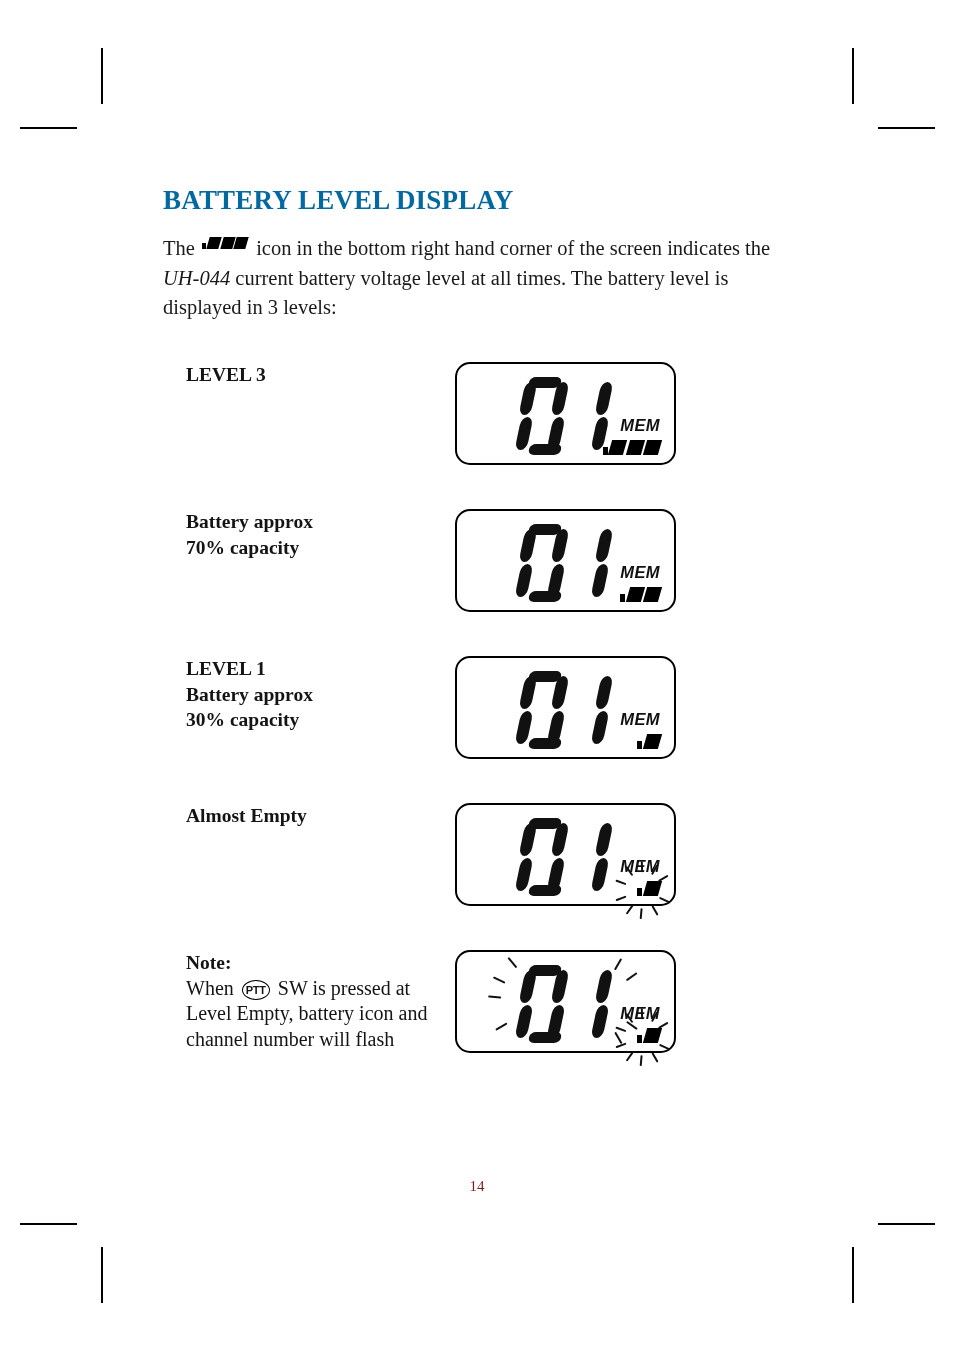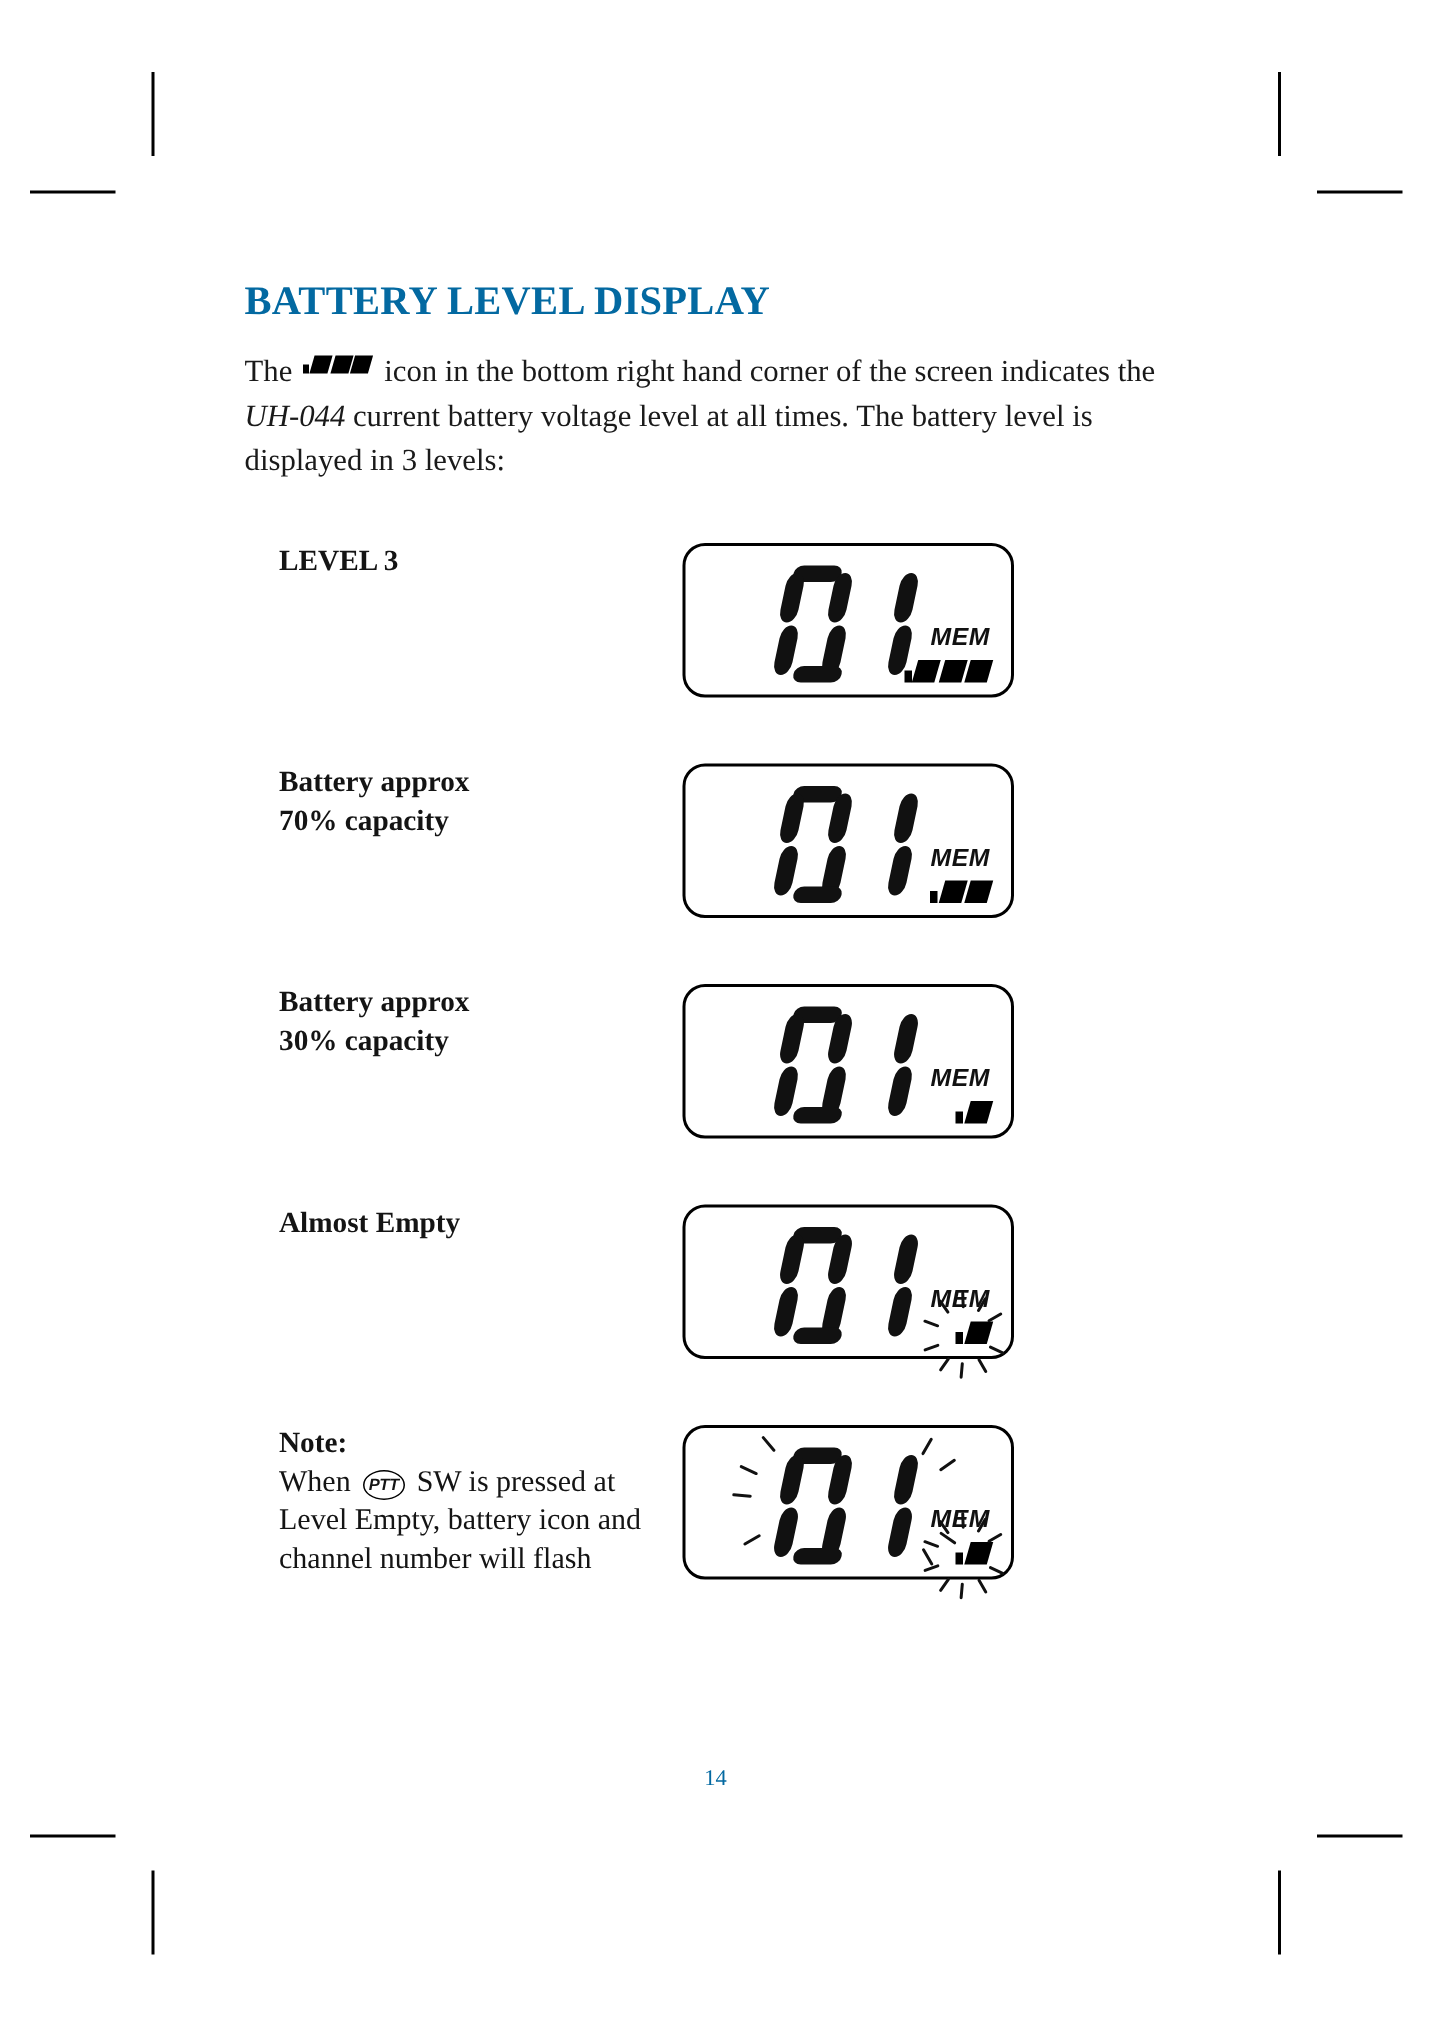--- a/index.html
+++ b/index.html
@@ -112,21 +112,20 @@
   .ptt-badge {
     display: inline-block;
     border: 1.6px solid #000;
     border-radius: 50%;
     width: 26px;
     height: 18px;
     line-height: 18px;
     text-align: center;
     font-size: 11px;
     font-weight: bold;
-    font-style: italic;
     font-family: "Liberation Sans", sans-serif;
     letter-spacing: -0.3px;
     vertical-align: 1px;
     margin: 0 3px;
     box-sizing: content-box;
   }
 
   
   .lcd {
     position: absolute;
@@ -225,21 +224,21 @@
   }
 
   
   .page-number {
     position: absolute;
     left: 0;
     right: 0;
     top: 1178px;
     text-align: center;
     font-size: 15px;
-    color: #0369a1;
+    color: #7f1d1d;
   }
 </style>
 </head>
 <body>
 
 <div class="crop-mark crop-v" style="left:101px; top:48px;  height:56px;"></div>
 <div class="crop-mark crop-h" style="left:20px;  top:127px; width:57px;"></div>
 <div class="crop-mark crop-v" style="left:852px; top:48px;  height:56px;"></div>
 <div class="crop-mark crop-h" style="left:878px; top:127px; width:57px;"></div>
 <div class="crop-mark crop-h" style="left:20px;  top:1223px; width:57px;"></div>
@@ -304,20 +303,21 @@
                 <span class="seg v br"></span>
               </span>
             </div>
             <div class="mem">MEM</div>
             <div class="lcd-batt batt"><span class="nub" style="width: 5px; height: 8px; margin-right: 2.5px;"></span><span class="bar" style="width: 15px; height: 15px; margin-right: 2.2px;"></span><span class="bar" style="width: 15px; height: 15px; margin-right: 2.2px;"></span></div>
           </div>
         </div>
       </div>
       <div class="row">
         <div class="row-label">
+          <span class="line">LEVEL 1</span>
           <span class="line">Battery approx</span>
           <span class="line">30% capacity</span>
         </div>
         <div class="lcd">
           <div class="lcd-inner">
             <div class="digits">
               <span class="digit d0">
                 <span class="seg h top"></span>
                 <span class="seg v tl"></span>
                 <span class="seg v tr"></span>

